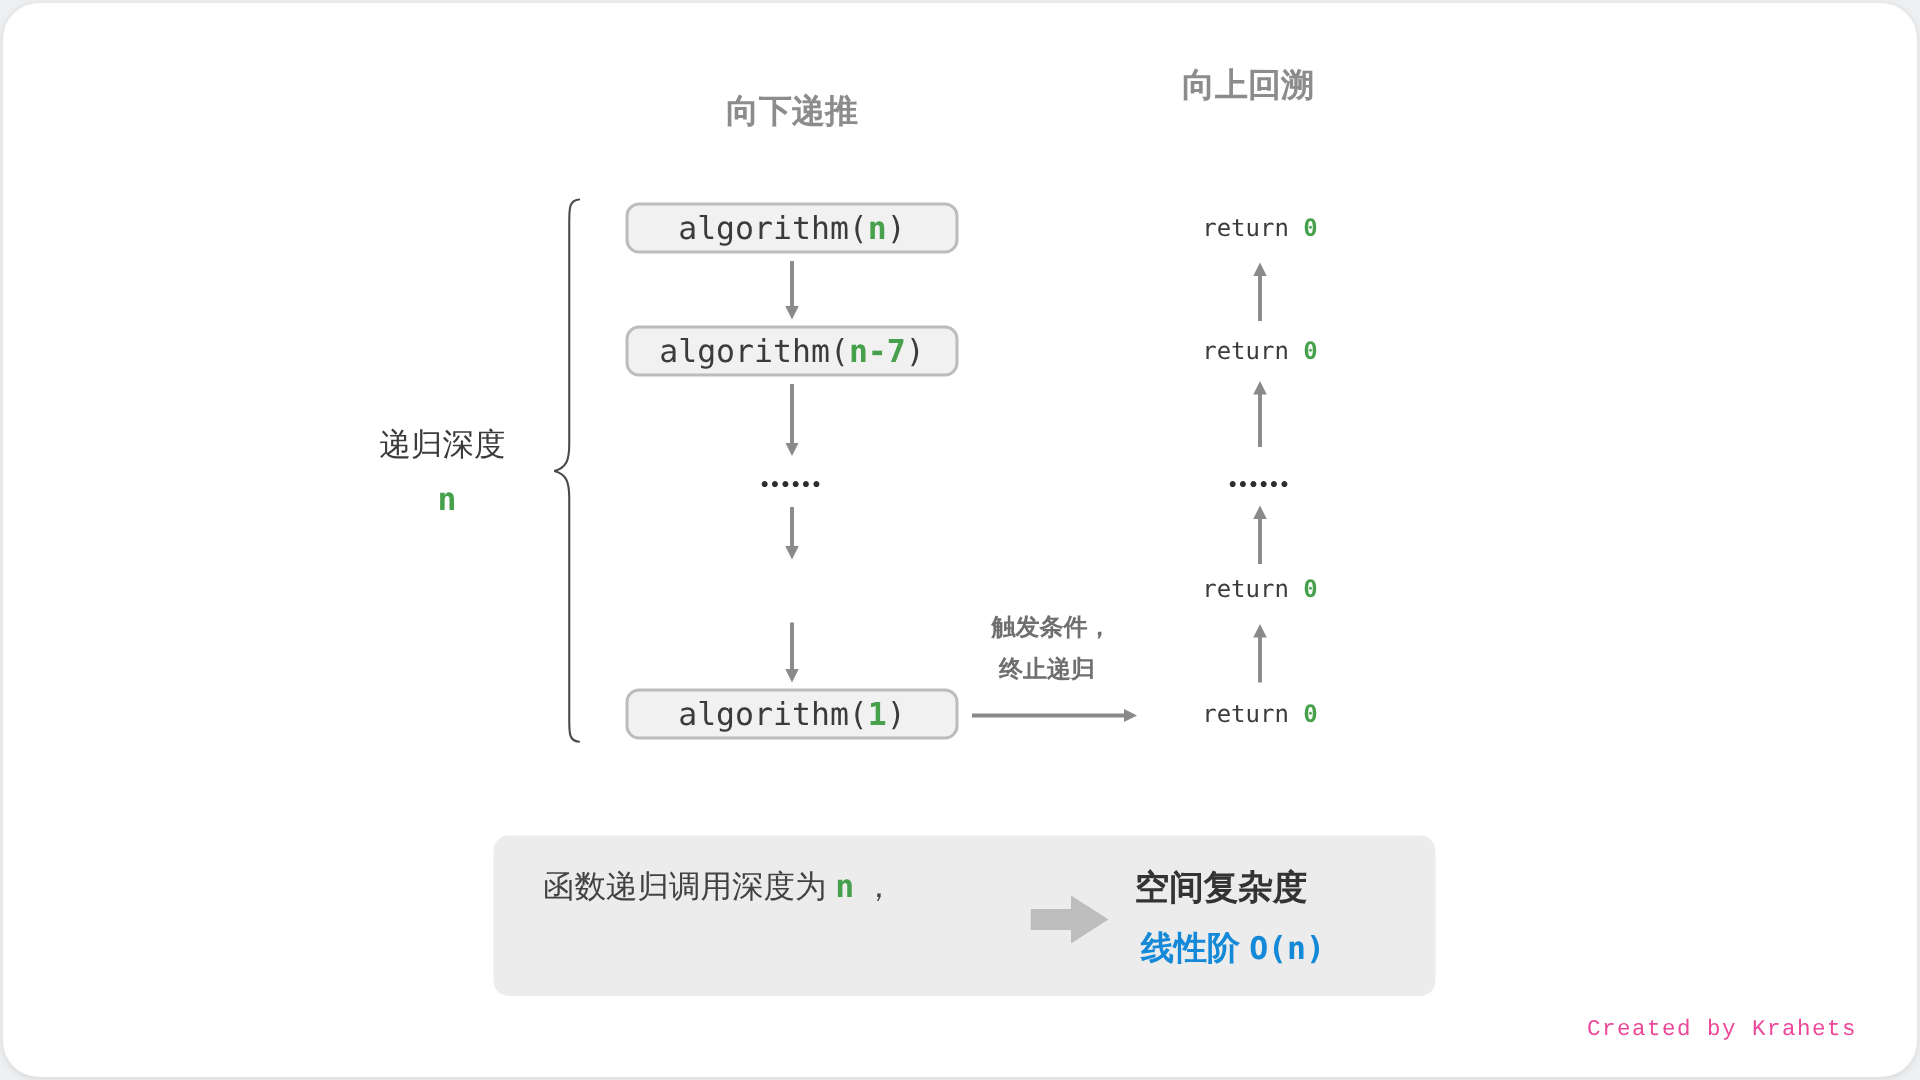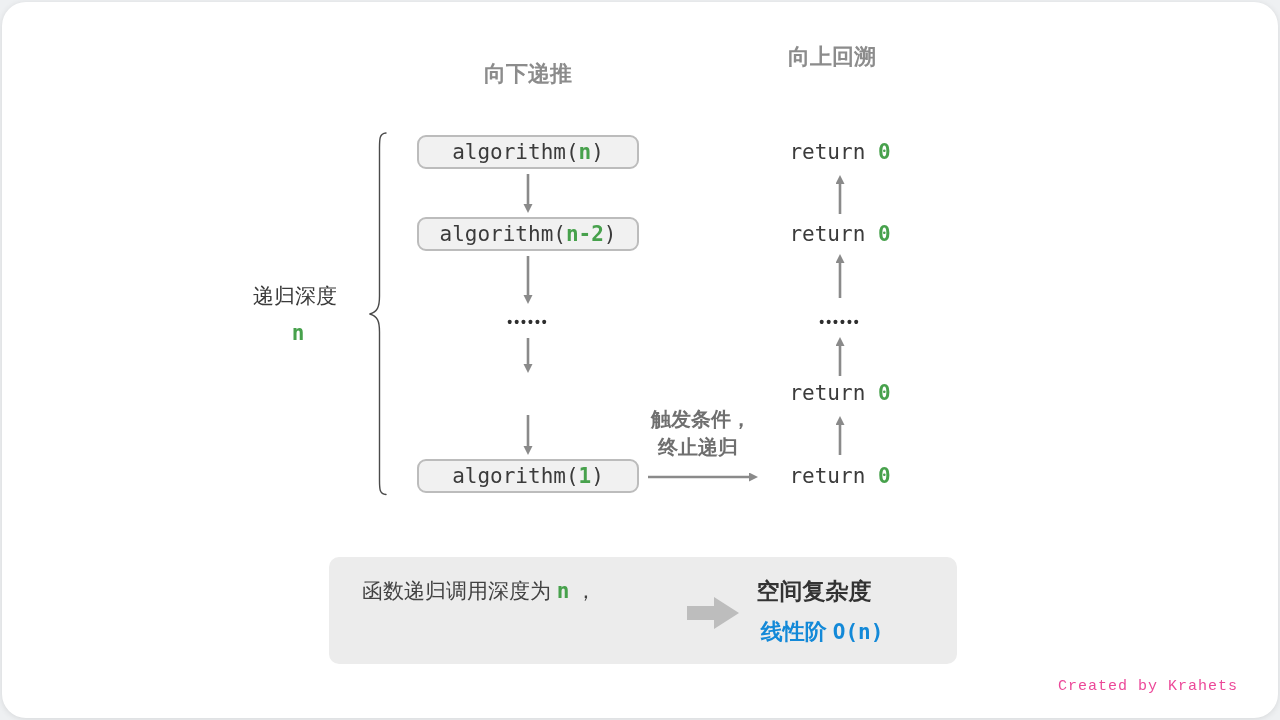--- a/index.html
+++ b/index.html
@@ -23,30 +23,30 @@
   .code{font-family:"DejaVu Sans Mono", monospace;}
   .callbox{
     width:218px;height:30px;line-height:30px;text-align:center;
     background:#f1f1f1;border:2px solid #bcbcbc;border-radius:9px;
     font-family:"DejaVu Sans Mono", monospace;
     font-size:21px;color:#3b3b3b;white-space:nowrap;
   }
   .green{color:#47a14c;font-weight:bold;}
   .return-row{
     height:28px;line-height:28px;text-align:center;white-space:nowrap;
-    font-family:"DejaVu Sans Mono", monospace;font-size:21px;color:#3b3b3b;
+    font-family:"DejaVu Sans Mono", monospace;font-size:16px;color:#3b3b3b;
   }
   .dots{
     height:18px;line-height:18px;text-align:center;
     font-size:14px;letter-spacing:2px;font-weight:bold;color:#2e2e2e;white-space:nowrap;
   }
   .depth-label{font-size:21px;color:#3b3b3b;line-height:26px;text-align:center;white-space:nowrap;}
   .depth-var{font-family:"DejaVu Sans Mono", monospace;font-size:21px;text-align:center;line-height:24px;}
   .cond{
-    font-size:20px;font-weight:bold;color:#6f6f6f;line-height:26px;
+    font-size:16px;font-weight:bold;color:#6f6f6f;line-height:26px;
     text-align:center;white-space:nowrap;
   }
   .summary-box{
     left:327px;top:555px;width:628px;height:107px;
     background:#ececec;border-radius:10px;
   }
   .sum-line{
     font-size:21px;color:#424242;line-height:28px;white-space:nowrap;
   }
   .sum-title{
@@ -90,21 +90,21 @@
     <path d="M 384 131 C 377.5 131.5 377.5 137 377.5 146 L 377.5 294 C 377.5 305 375.5 310 367.5 312 C 375.5 314 377.5 319 377.5 330 L 377.5 478 C 377.5 487 377.5 492 384 492.5" fill="none" stroke="#4a4a4a" stroke-width="1.4" stroke-linecap="round"></path>
   </svg>
 
   <div class="abs cx hdr" style="left:526px;top:58px;">向下递推</div>
   <div class="abs cx hdr" style="left:830px;top:41px;">向上回溯</div>
 
   <div class="abs cx depth-label" style="left:293px;top:281px;font-family:Liberation Serif, serif;">递归深度</div>
   <div class="abs cx depth-var green" style="left:296px;top:319px;">n</div>
 
   <div class="abs cx callbox" style="left:526px;top:133px;"><span>algorithm(</span><span class="green">n</span><span>)</span></div>
-  <div class="abs cx callbox" style="left:526px;top:215px;"><span>algorithm(</span><span class="green">n-2</span><span>)</span></div>
+  <div class="abs cx callbox" style="left:526px;top:215px;"><span>algorithm(</span><span class="green">n-7</span><span>)</span></div>
   <div class="abs cx dots" style="left:526px;top:311px;">••••••</div>
   <div class="abs cx callbox" style="left:526px;top:457px;"><span>algorithm(</span><span class="green">1</span><span>)</span></div>
 
   <div class="abs cx return-row" style="left:838px;top:136px;"><span>return</span> <span class="green">0</span></div>
   <div class="abs cx return-row" style="left:838px;top:218px;"><span>return</span> <span class="green">0</span></div>
   <div class="abs cx dots" style="left:838px;top:311px;">••••••</div>
   <div class="abs cx return-row" style="left:838px;top:377px;"><span>return</span> <span class="green">0</span></div>
   <div class="abs cx return-row" style="left:838px;top:460px;"><span>return</span> <span class="green">0</span></div>
 
   <div class="abs cx cond" style="left:699px;top:404px;">触发条件，</div>

